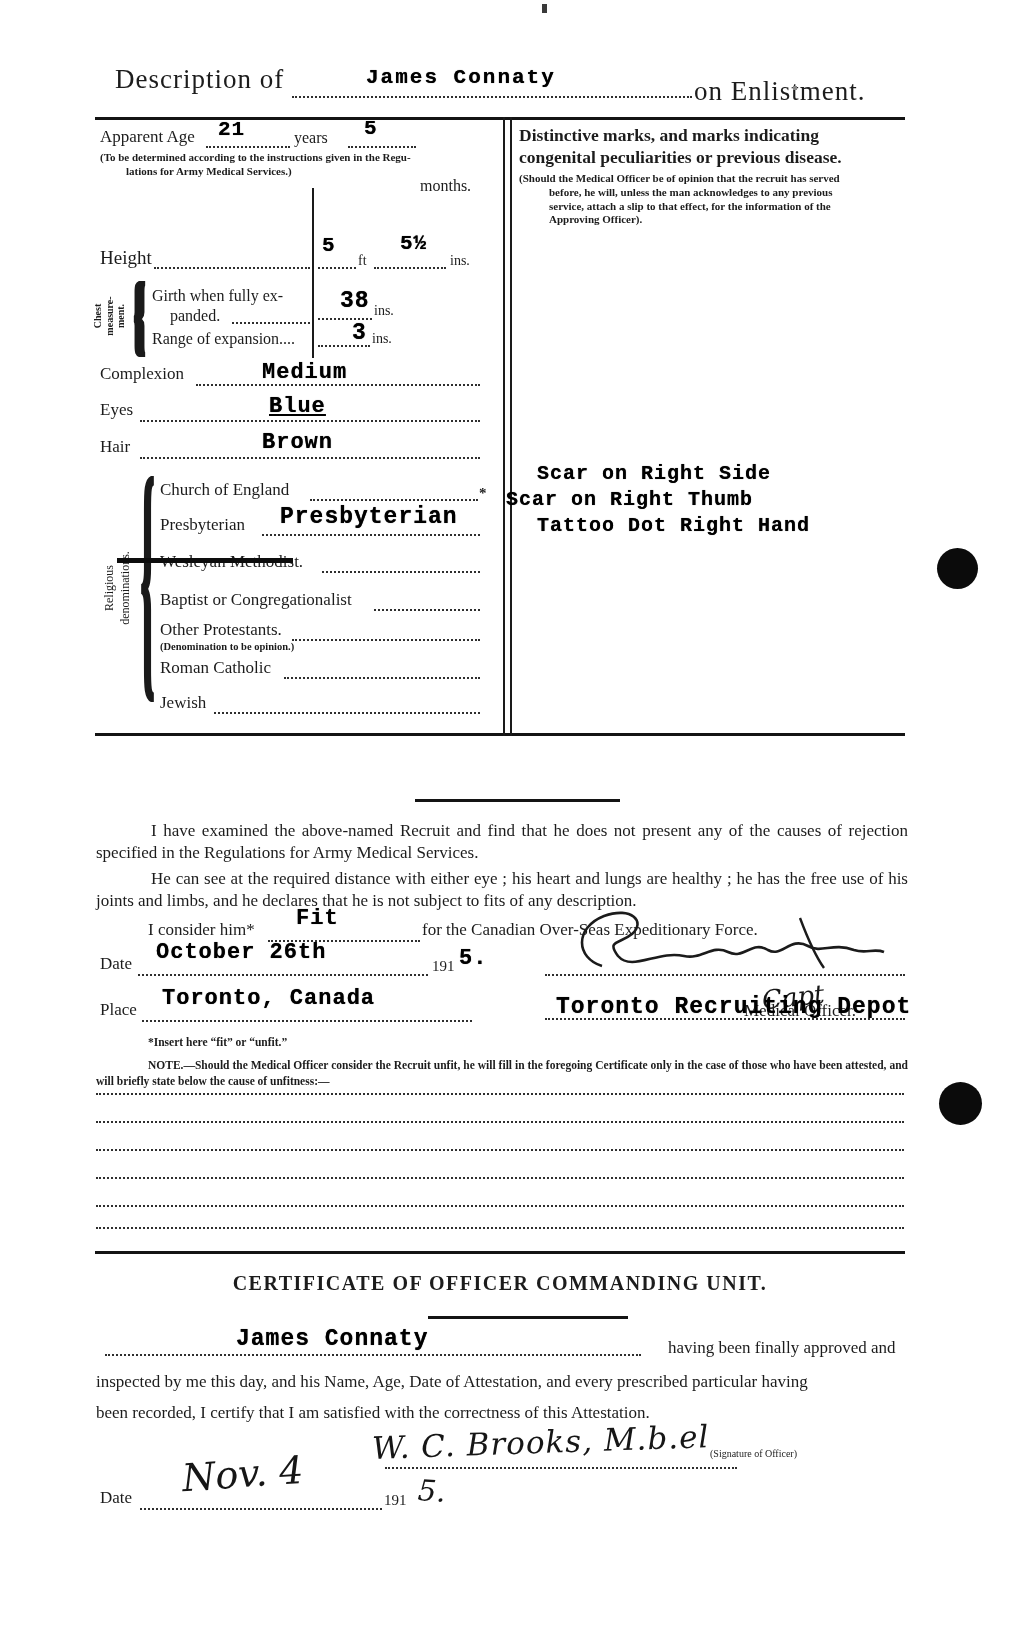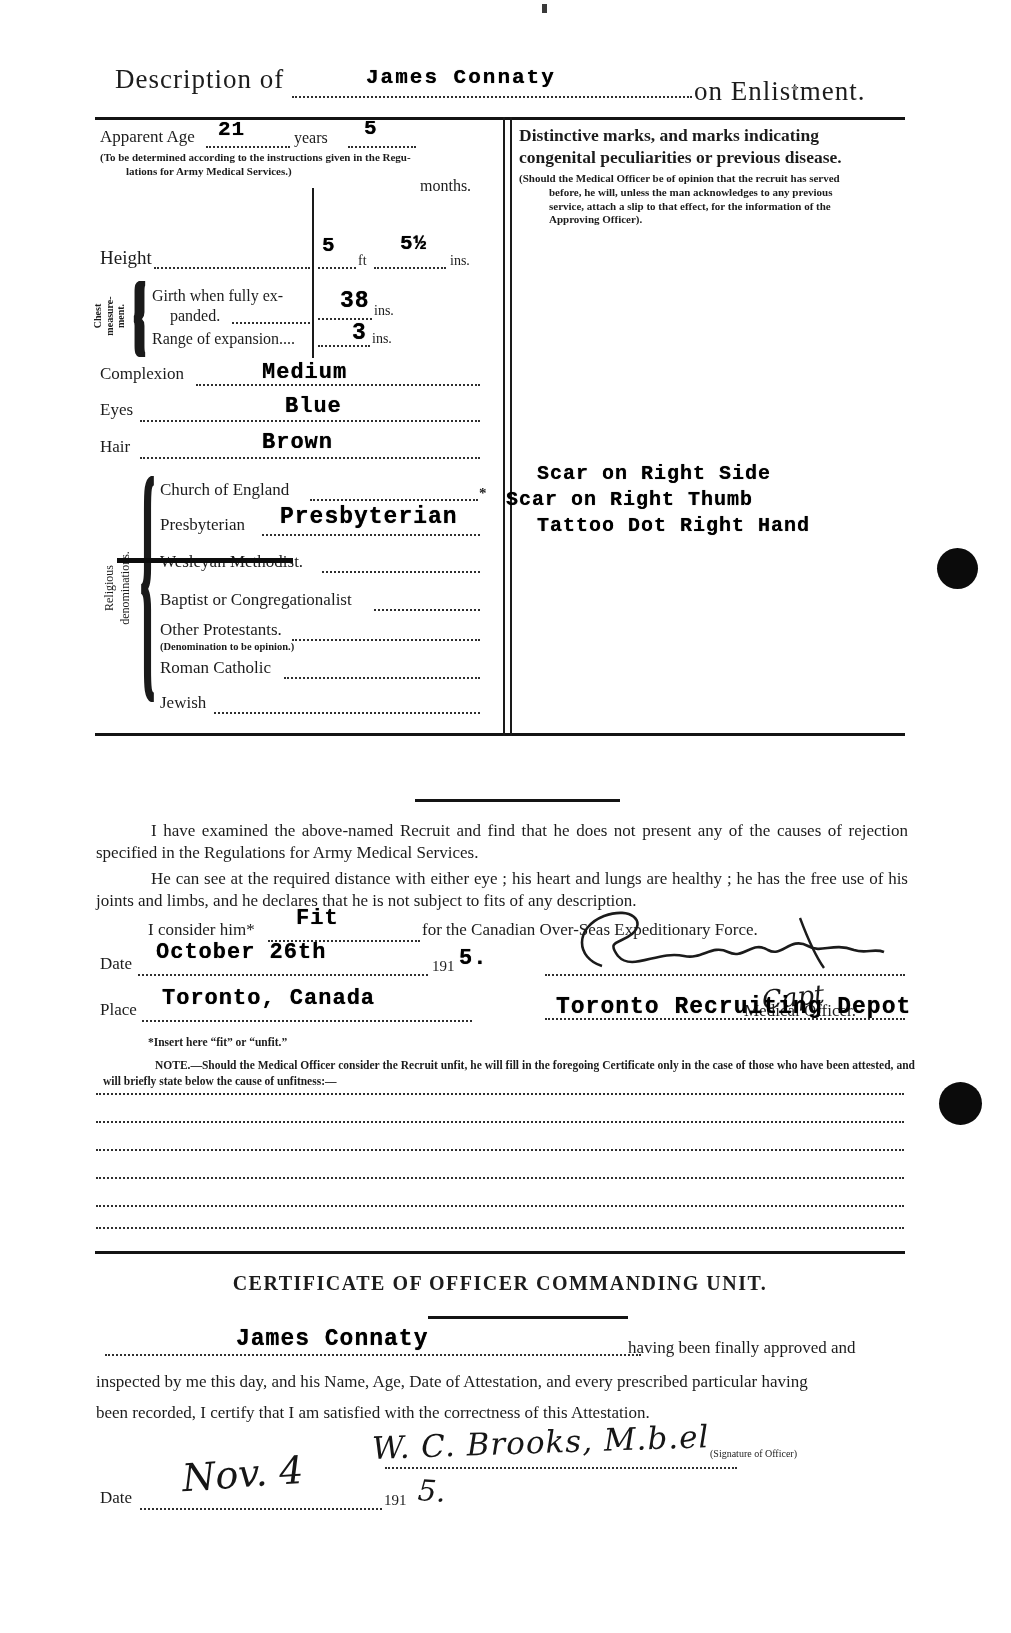--- a/index.html
+++ b/index.html
@@ -77,21 +77,21 @@
   <div class="abs type" style="left:352px;top:320px;font-size:23px;">3</div>
   <div class="dl" style="left:318px;top:345px;width:52px;"></div>
   <div class="abs serif nowrap" style="left:372px;top:331px;font-size:14px;">ins.</div>
 
   <div class="abs serif nowrap" style="left:100px;top:364px;font-size:17px;">Complexion</div>
   <div class="dl" style="left:196px;top:384px;width:284px;"></div>
   <div class="abs type" style="left:262px;top:360px;font-size:22px;">Medium</div>
 
   <div class="abs serif nowrap" style="left:100px;top:400px;font-size:17px;">Eyes</div>
   <div class="dl" style="left:140px;top:420px;width:340px;"></div>
-  <div class="abs type" style="left:285px;top:394px;font-size:22px;">Blue</div>
+  <div class="abs type" style="left:269px;top:394px;font-size:22px;text-decoration:underline;">Blue</div>
 
   <div class="abs serif nowrap" style="left:100px;top:437px;font-size:17px;">Hair</div>
   <div class="dl" style="left:140px;top:457px;width:340px;"></div>
   <div class="abs type" style="left:262px;top:430px;font-size:22px;">Brown</div>
 
   <div class="abs serif hang center" style="left:33px;top:571px;width:170px;height:34px;font-size:12px;line-height:1.35;transform:rotate(-90deg);">Religious
 denominations.</div>
   <svg class="abs" style="left:138px;top:476px;" width="19" height="226" viewBox="0 0 24 200" preserveAspectRatio="none">
     <path d="M20,4 C12,4 12,14 12,30 L12,82 C12,94 10,100 4,100 C10,100 12,106 12,118 L12,170 C12,186 12,196 20,196" stroke="#1a1a1a" stroke-width="9" fill="none"></path>
   </svg>
@@ -157,38 +157,38 @@
 
   <div class="abs serif nowrap" style="left:100px;top:1000px;font-size:17px;">Place</div>
   <div class="dl" style="left:142px;top:1020px;width:330px;"></div>
   <div class="abs type" style="left:162px;top:986px;font-size:22px;">Toronto, Canada</div>
 
   <div class="dl" style="left:545px;top:1018px;width:360px;"></div>
   <div class="abs serif nowrap" style="left:744px;top:1001px;font-size:17px;">Medical Officer.</div>
   <div class="abs type" style="left:556px;top:994px;font-size:23px;">Toronto Recruiting Depot</div>
 
   <div class="abs serif" style="left:148px;top:1036px;font-size:11.5px;font-weight:bold;">*Insert here “fit” or “unfit.”</div>
-  <div class="abs serif" style="left:96px;top:1058px;width:812px;font-size:11.5px;font-weight:bold;line-height:1.35;text-indent:52px;text-align:justify;margin-left:7px;">NOTE.—Should the Medical Officer consider the Recruit unfit, he will fill in the foregoing Certificate only in the case of those who have been attested, and will briefly state below the cause of unfitness:—</div>
+  <div class="abs serif" style="left:96px;top:1058px;width:812px;font-size:11.5px;font-weight:bold;line-height:1.35;text-indent:52px;text-align:justify;">NOTE.—Should the Medical Officer consider the Recruit unfit, he will fill in the foregoing Certificate only in the case of those who have been attested, and will briefly state below the cause of unfitness:—</div>
 
   <div class="dl" style="left:96px;top:1093px;width:808px;"></div>
   <div class="dl" style="left:96px;top:1121px;width:808px;"></div>
   <div class="dl" style="left:96px;top:1149px;width:808px;"></div>
   <div class="dl" style="left:96px;top:1177px;width:808px;"></div>
   <div class="dl" style="left:96px;top:1205px;width:808px;"></div>
   <div class="dl" style="left:96px;top:1227px;width:808px;"></div>
 
   <div class="circle" style="left:939px;top:1082px;width:43px;height:43px;"></div>
 
   <div class="ln" style="left:95px;top:1251px;width:810px;height:3px;"></div>
   <div class="abs serif heading center" style="left:95px;top:1272px;width:810px;font-size:20px;">CERTIFICATE OF OFFICER COMMANDING UNIT.</div>
   <div class="ln" style="left:428px;top:1316px;width:200px;height:3px;"></div>
 
   <div class="abs type" style="left:236px;top:1326px;font-size:23px;">James Connaty</div>
   <div class="dl" style="left:105px;top:1354px;width:536px;"></div>
-  <div class="abs serif nowrap" style="left:628px;top:1338px;font-size:17px;">having been finally approved and</div>
+  <div class="abs serif nowrap" style="left:668px;top:1338px;font-size:17px;">having been finally approved and</div>
   <div class="abs serif nowrap" style="left:96px;top:1372px;width:812px;font-size:17px;">inspected by me this day, and his Name, Age, Date of Attestation, and every prescribed particular having</div>
   <div class="abs serif nowrap" style="left:96px;top:1403px;width:812px;font-size:17px;">been recorded, I certify that I am satisfied with the correctness of this Attestation.</div>
 
   <div class="abs hand" style="left:372px;top:1424px;font-size:31px;letter-spacing:1px;transform:rotate(-2deg);">W. C. Brooks, M.b.el</div>
   <div class="dl" style="left:385px;top:1467px;width:352px;"></div>
   <div class="abs serif nowrap" style="left:710px;top:1448px;font-size:10px;">(Signature of Officer)</div>
 
   <div class="abs serif nowrap" style="left:100px;top:1488px;font-size:17px;">Date</div>
   <div class="dl" style="left:140px;top:1508px;width:242px;"></div>
   <div class="abs hand" style="left:182px;top:1452px;font-size:38px;transform:rotate(-4deg);">Nov. 4</div>

